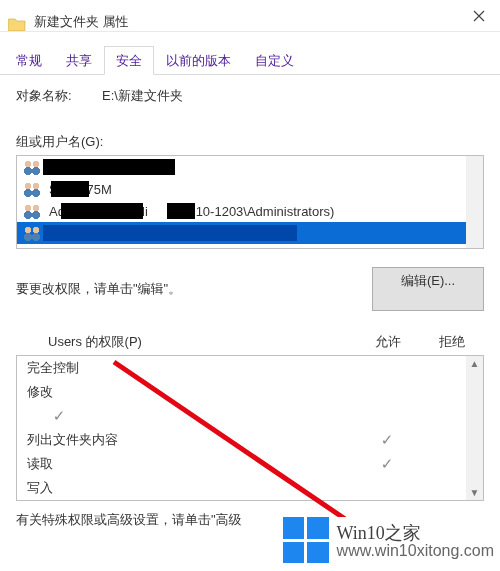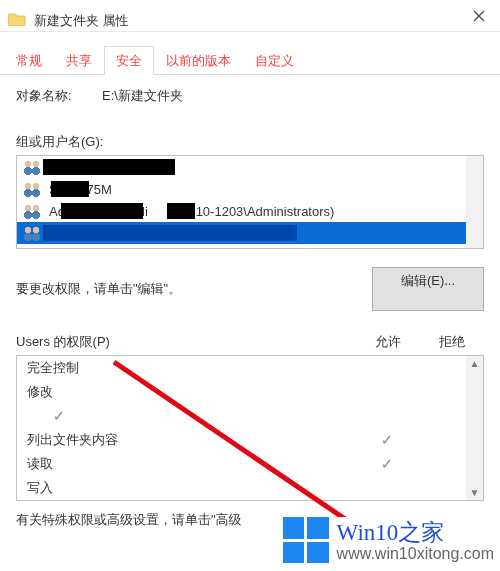--- a/index.html
+++ b/index.html
@@ -10,23 +10,23 @@
     font-size: 13px;
     color: #333;
     background: #fff;
     position: relative;
     overflow: hidden;
   }
 
   
   .titlebar {
     display: flex;
-    align-items: flex-start;
+    align-items: flex-end;
     height: 32px;
-    padding: 12px 8px;
+    padding: 0 8px;
     background: #fff;
     border-bottom: 1px solid #e9e9e9;
     position: relative;
   }
   .folder-icon {
     width: 18px; height: 14px;
     display: inline-block;
     margin-right: 8px;
   }
   .folder-icon svg { width: 100%; height: 100%; }
@@ -39,21 +39,21 @@
 
   
   .tabs {
     display: flex;
     margin-top: 14px;
     padding: 0 4px;
   }
   .tab {
     padding: 5px 11px 4px;
     border: 1px solid transparent;
-    color: #ef4444;
+    color: #4c1d95;
   }
   .tab.active {
     border: 1px solid #d9d9d9;
     border-bottom: 1px solid #fff;
     background: #fff;
     position: relative;
     z-index: 2;
   }
   .tabline {
     height: 1px;
@@ -110,21 +110,21 @@
 
   .perm-change { display:flex; align-items:center; justify-content:space-between; margin-top:18px; }
   .edit-btn {
     width:112px; height:44px;
     border:1px solid #adadad;
     background:#e1e1e1;
     text-align:center; line-height:26px;
   }
 
   .perm-head { display:flex; margin-top:22px; }
-  .perm-head .pl { flex:1; }
+  .perm-head .pl { flex:1;margin-left:32px; }
   .perm-head .col { width:64px; text-align:center; }
 
   .perm-list {
     border:1px solid #bfbfbf;
     margin-top:4px;
     position:relative;
   }
   .perm-scroll {
     position:absolute; right:0; top:0; bottom:0; width:17px;
     background:#f1f1f1;
@@ -155,21 +155,21 @@
     right:6px; bottom:8px;
     display:flex; align-items:center;
     background:#fff;
   }
   .wm-logo{
     width:46px;height:46px;
     display:grid; grid-template-columns:1fr 1fr; grid-template-rows:1fr 1fr;
     gap:3px; margin-right:8px;
   }
   .wm-logo div{background:#1d86ef;}
-  .wm-text-main{ font-size:23px; color:#1d4ed8; font-weight:500; font-family:"Microsoft YaHei";}
+  .wm-text-main{ font-size:18px; color:#404040; font-weight:500; font-family:"Microsoft YaHei";}
   .wm-text-sub{ font-size:16px; color:#666; margin-top:-3px;}
 </style>
 </head>
 <body>
 
 <div class="titlebar">
   <span class="folder-icon">
     <svg viewBox="0 0 18 14">
         <path d="M1 2h6l2 2h8v9a1 1 0 0 1-1 1H1a1 1 0 0 1-1-1V3a1 1 0 0 1 1-1z" fill="#f7d774" stroke="#c9a63a" stroke-width="0.6"></path>
       </svg>

